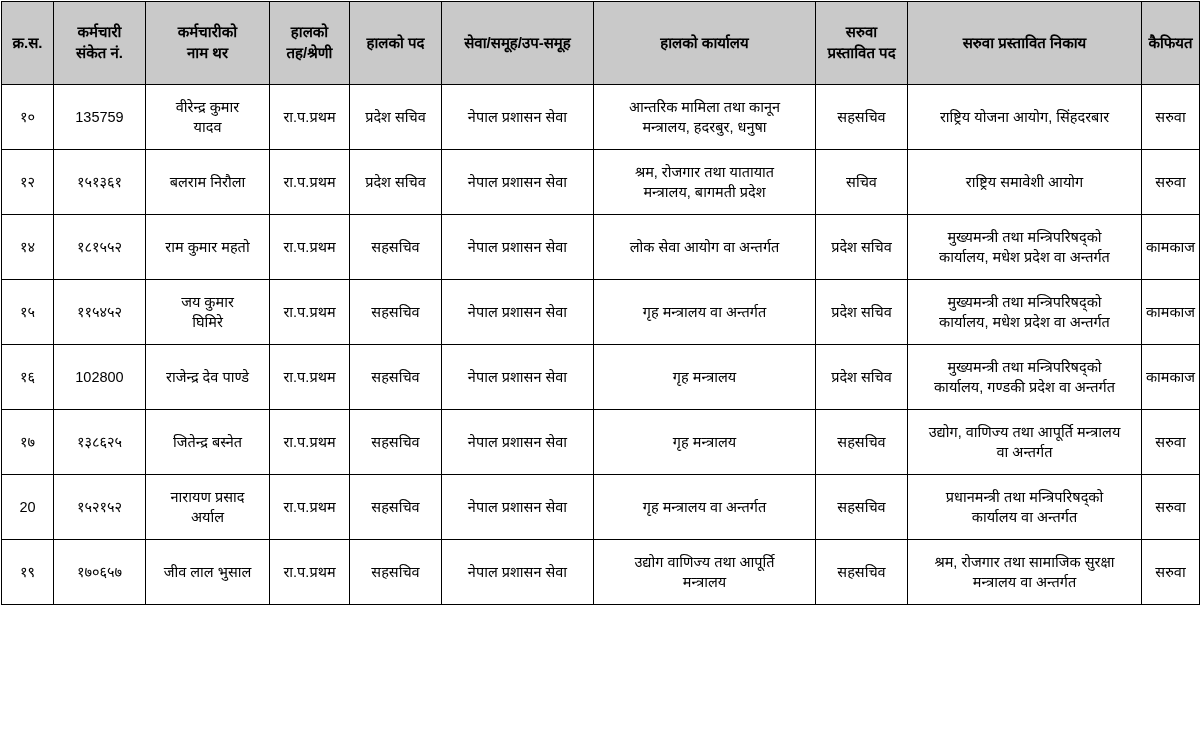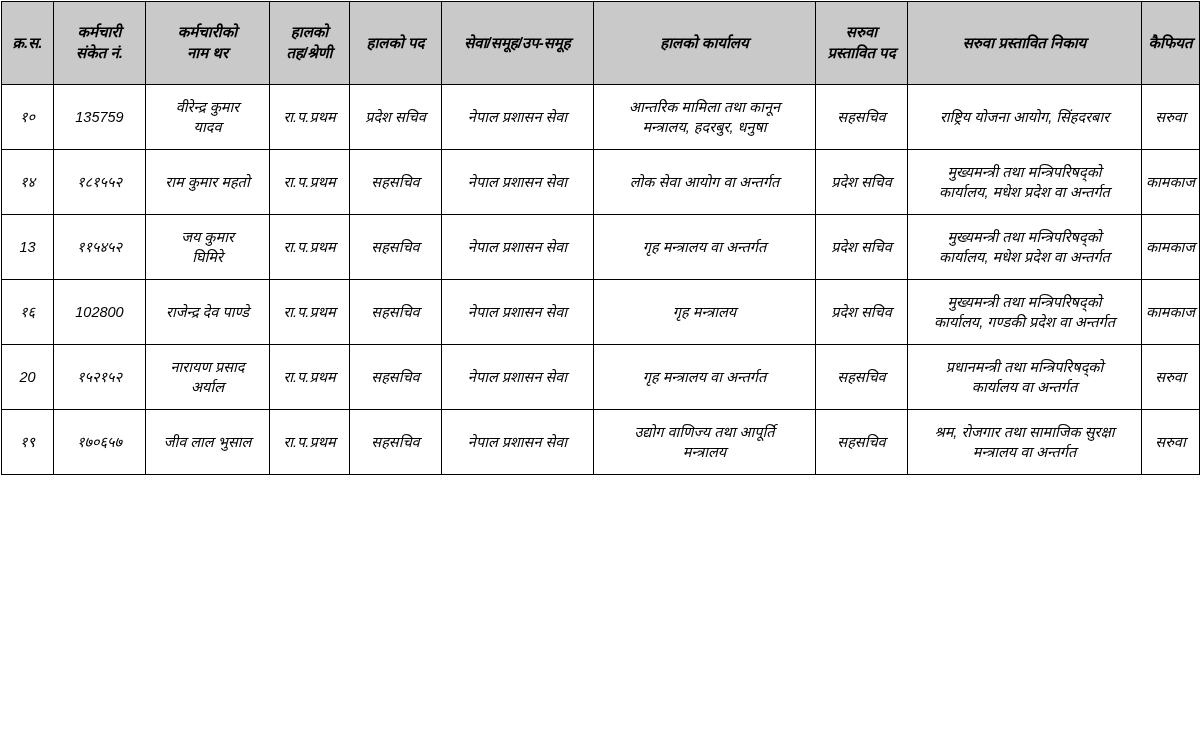--- a/index.html
+++ b/index.html
@@ -20,21 +20,20 @@
     box-sizing: border-box;
     display: flex;
     align-items: flex-start;
     justify-content: center;
   }
   table.transfer-table {
     border-collapse: collapse;
     table-layout: fixed;
     width: 1198px;
     margin: 1px 0 0 1px;
-    font-style: italic;
   }
   table.transfer-table th,
   table.transfer-table td {
     border: 1px solid #000000;
     text-align: center;
     vertical-align: middle;
     padding: 4px 3px;
     line-height: 1.38;
     font-size: 14.5px;
     word-wrap: break-word;
@@ -111,34 +110,47 @@
         <td class="nowrap-line">रा.प.प्रथम</td>
         <td class="nowrap-line">प्रदेश सचिव</td>
         <td class="nowrap-line cell-service">नेपाल प्रशासन सेवा</td>
         <td class="nowrap-line cell-office">आन्तरिक मामिला तथा कानून
 मन्त्रालय, हदरबुर, धनुषा</td>
         <td class="nowrap-line">सहसचिव</td>
         <td class="nowrap-line cell-body">राष्ट्रिय योजना आयोग, सिंहदरबार</td>
         <td class="nowrap-line">सरुवा</td>
       </tr>
       <tr>
+        <td class="nowrap-line">१२</td>
+        <td class="nowrap-line">१५१३६१</td>
+        <td class="nowrap-line cell-name">बलराम  निरौला</td>
+        <td class="nowrap-line">रा.प.प्रथम</td>
+        <td class="nowrap-line">प्रदेश सचिव</td>
+        <td class="nowrap-line cell-service">नेपाल प्रशासन सेवा</td>
+        <td class="nowrap-line cell-office">श्रम, रोजगार तथा यातायात
+मन्त्रालय, बागमती प्रदेश</td>
+        <td class="nowrap-line">सचिव</td>
+        <td class="nowrap-line cell-body">राष्ट्रिय समावेशी आयोग</td>
+        <td class="nowrap-line">सरुवा</td>
+      </tr>
+      <tr>
         <td class="nowrap-line">१४</td>
         <td class="nowrap-line">१८१५५२</td>
         <td class="nowrap-line cell-name">राम कुमार महतो</td>
         <td class="nowrap-line">रा.प.प्रथम</td>
         <td class="nowrap-line">सहसचिव</td>
         <td class="nowrap-line cell-service">नेपाल प्रशासन सेवा</td>
         <td class="nowrap-line cell-office">लोक सेवा आयोग वा अन्तर्गत</td>
         <td class="nowrap-line">प्रदेश सचिव</td>
         <td class="nowrap-line cell-body">मुख्यमन्त्री तथा मन्त्रिपरिषद्को
 कार्यालय, मधेश प्रदेश वा अन्तर्गत</td>
         <td class="nowrap-line">कामकाज</td>
       </tr>
       <tr>
-        <td class="nowrap-line">13</td>
+        <td class="nowrap-line">१५</td>
         <td class="nowrap-line">११५४५२</td>
         <td class="nowrap-line cell-name">जय कुमार
 घिमिरे</td>
         <td class="nowrap-line">रा.प.प्रथम</td>
         <td class="nowrap-line">सहसचिव</td>
         <td class="nowrap-line cell-service">नेपाल प्रशासन सेवा</td>
         <td class="nowrap-line cell-office">गृह मन्त्रालय वा अन्तर्गत</td>
         <td class="nowrap-line">प्रदेश सचिव</td>
         <td class="nowrap-line cell-body">मुख्यमन्त्री तथा मन्त्रिपरिषद्को
 कार्यालय, मधेश प्रदेश वा अन्तर्गत</td>
@@ -149,20 +161,33 @@
         <td class="nowrap-line">102800</td>
         <td class="nowrap-line cell-name">राजेन्द्र देव पाण्डे</td>
         <td class="nowrap-line">रा.प.प्रथम</td>
         <td class="nowrap-line">सहसचिव</td>
         <td class="nowrap-line cell-service">नेपाल प्रशासन सेवा</td>
         <td class="nowrap-line cell-office">गृह मन्त्रालय</td>
         <td class="nowrap-line">प्रदेश सचिव</td>
         <td class="nowrap-line cell-body">मुख्यमन्त्री तथा मन्त्रिपरिषद्को
 कार्यालय, गण्डकी प्रदेश वा अन्तर्गत</td>
         <td class="nowrap-line">कामकाज</td>
+      </tr>
+      <tr>
+        <td class="nowrap-line">१७</td>
+        <td class="nowrap-line">१३८६२५</td>
+        <td class="nowrap-line cell-name">जितेन्द्र बस्नेत</td>
+        <td class="nowrap-line">रा.प.प्रथम</td>
+        <td class="nowrap-line">सहसचिव</td>
+        <td class="nowrap-line cell-service">नेपाल प्रशासन सेवा</td>
+        <td class="nowrap-line cell-office">गृह मन्त्रालय</td>
+        <td class="nowrap-line">सहसचिव</td>
+        <td class="nowrap-line cell-body">उद्योग, वाणिज्य तथा आपूर्ति मन्त्रालय
+वा अन्तर्गत</td>
+        <td class="nowrap-line">सरुवा</td>
       </tr>
       <tr>
         <td class="nowrap-line">20</td>
         <td class="nowrap-line">१५२१५२</td>
         <td class="nowrap-line cell-name">नारायण प्रसाद
 अर्याल</td>
         <td class="nowrap-line">रा.प.प्रथम</td>
         <td class="nowrap-line">सहसचिव</td>
         <td class="nowrap-line cell-service">नेपाल प्रशासन सेवा</td>
         <td class="nowrap-line cell-office">गृह मन्त्रालय वा अन्तर्गत</td>

